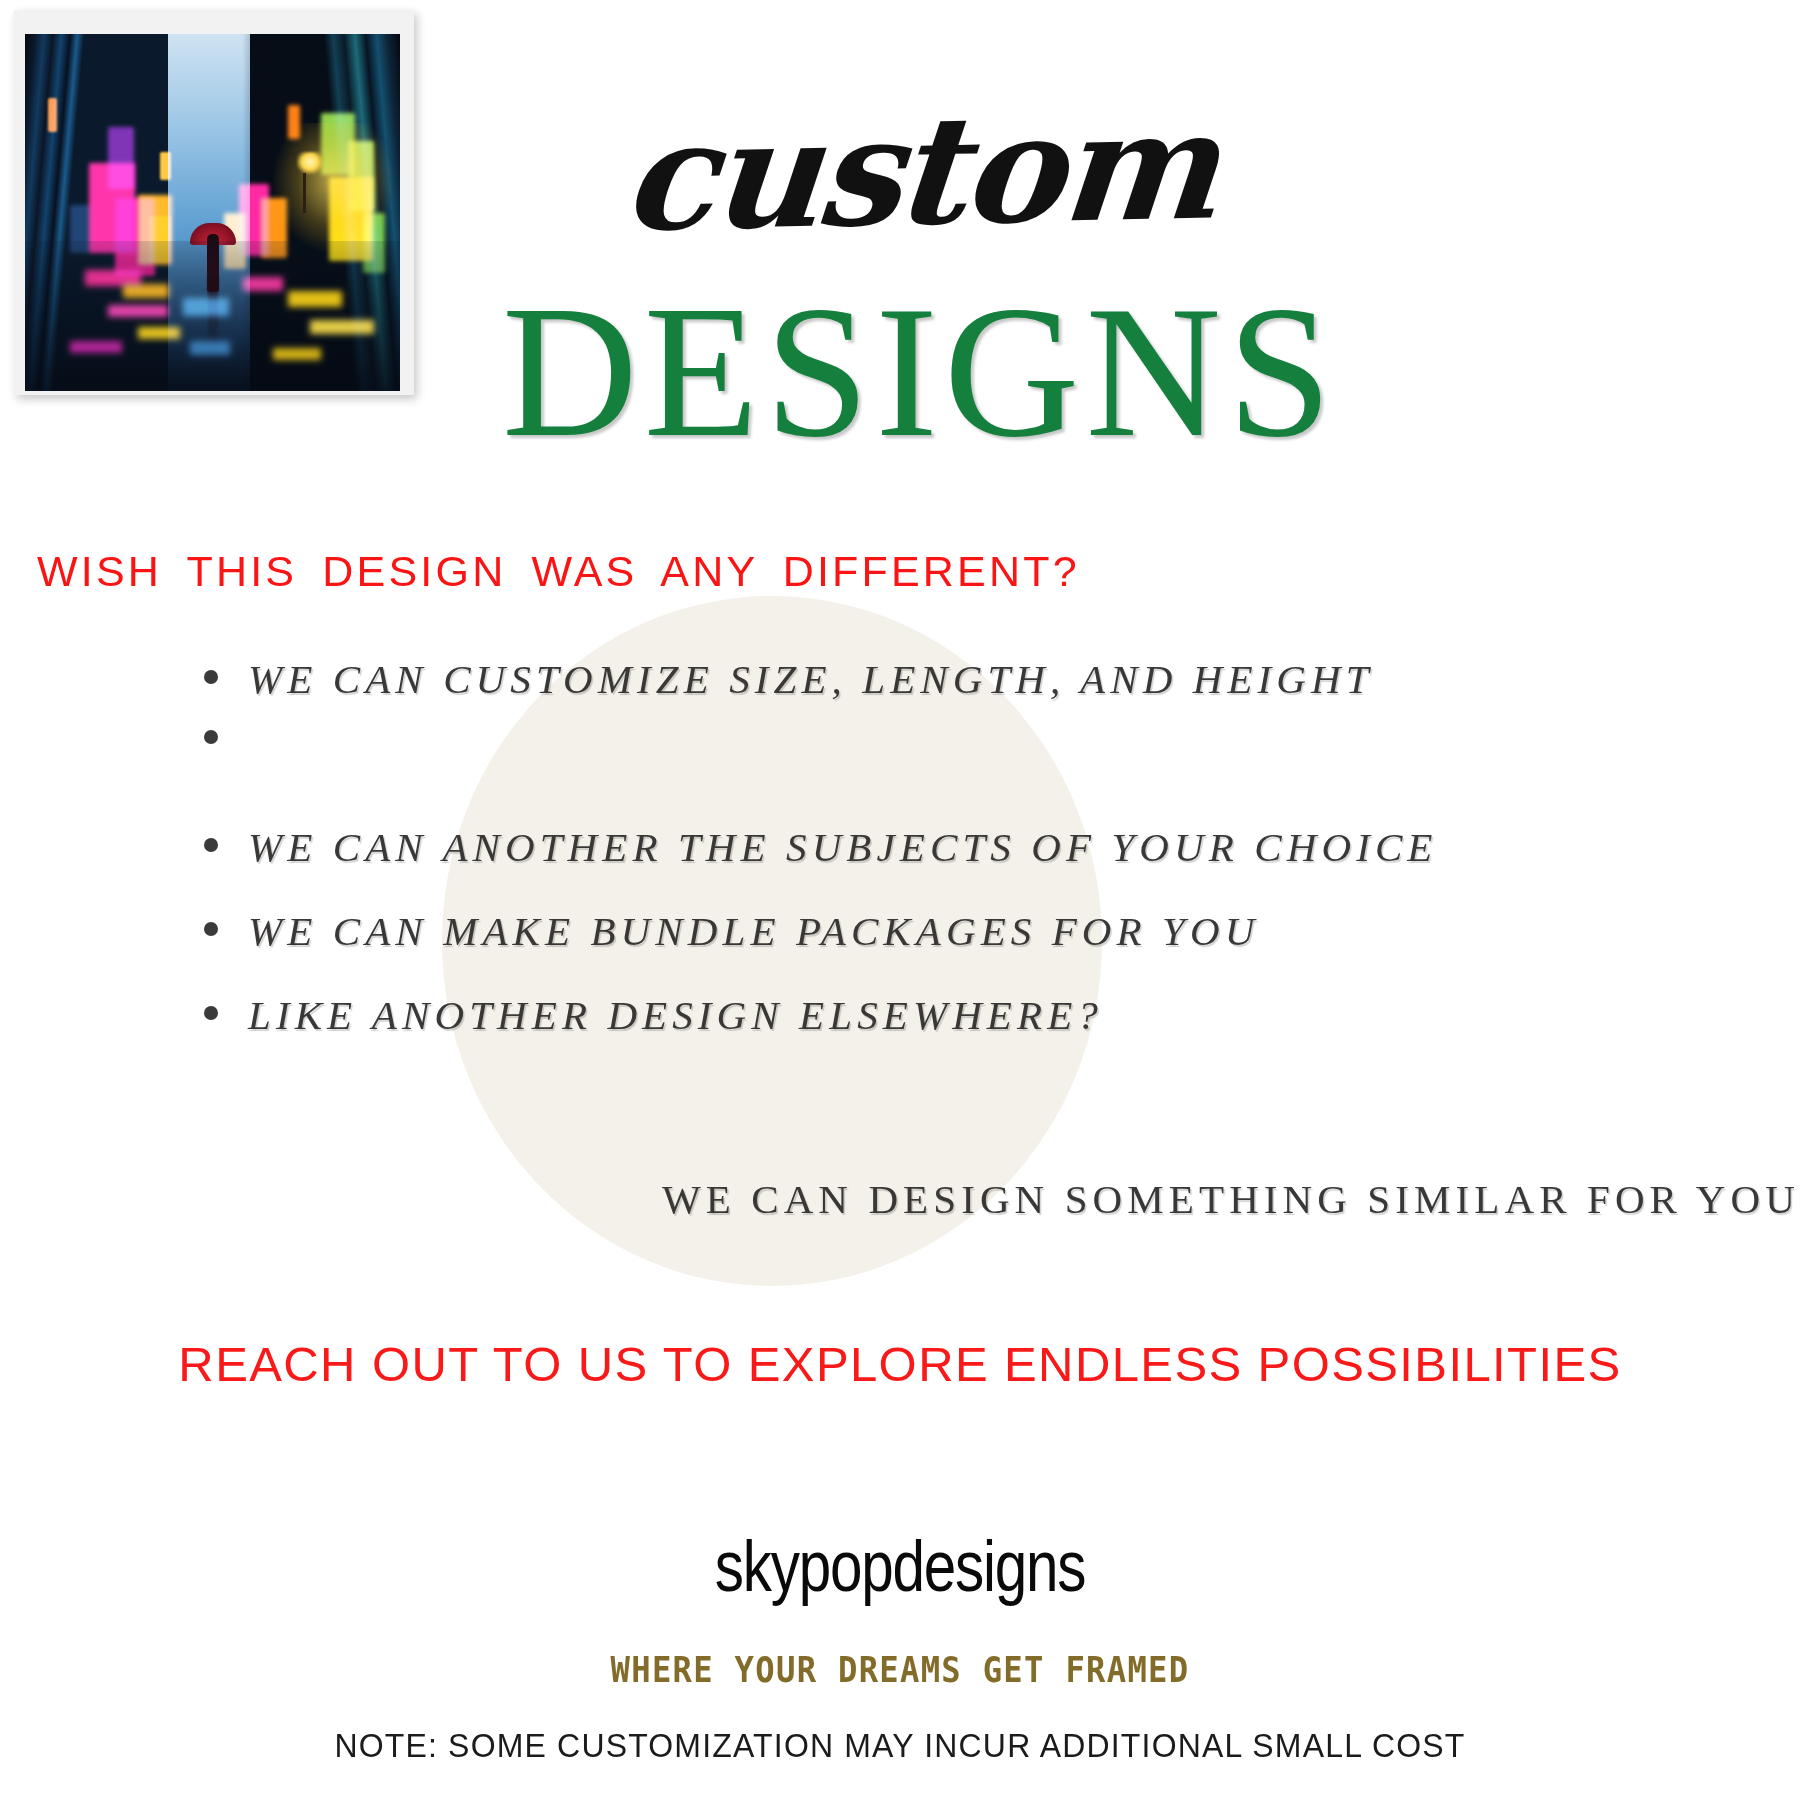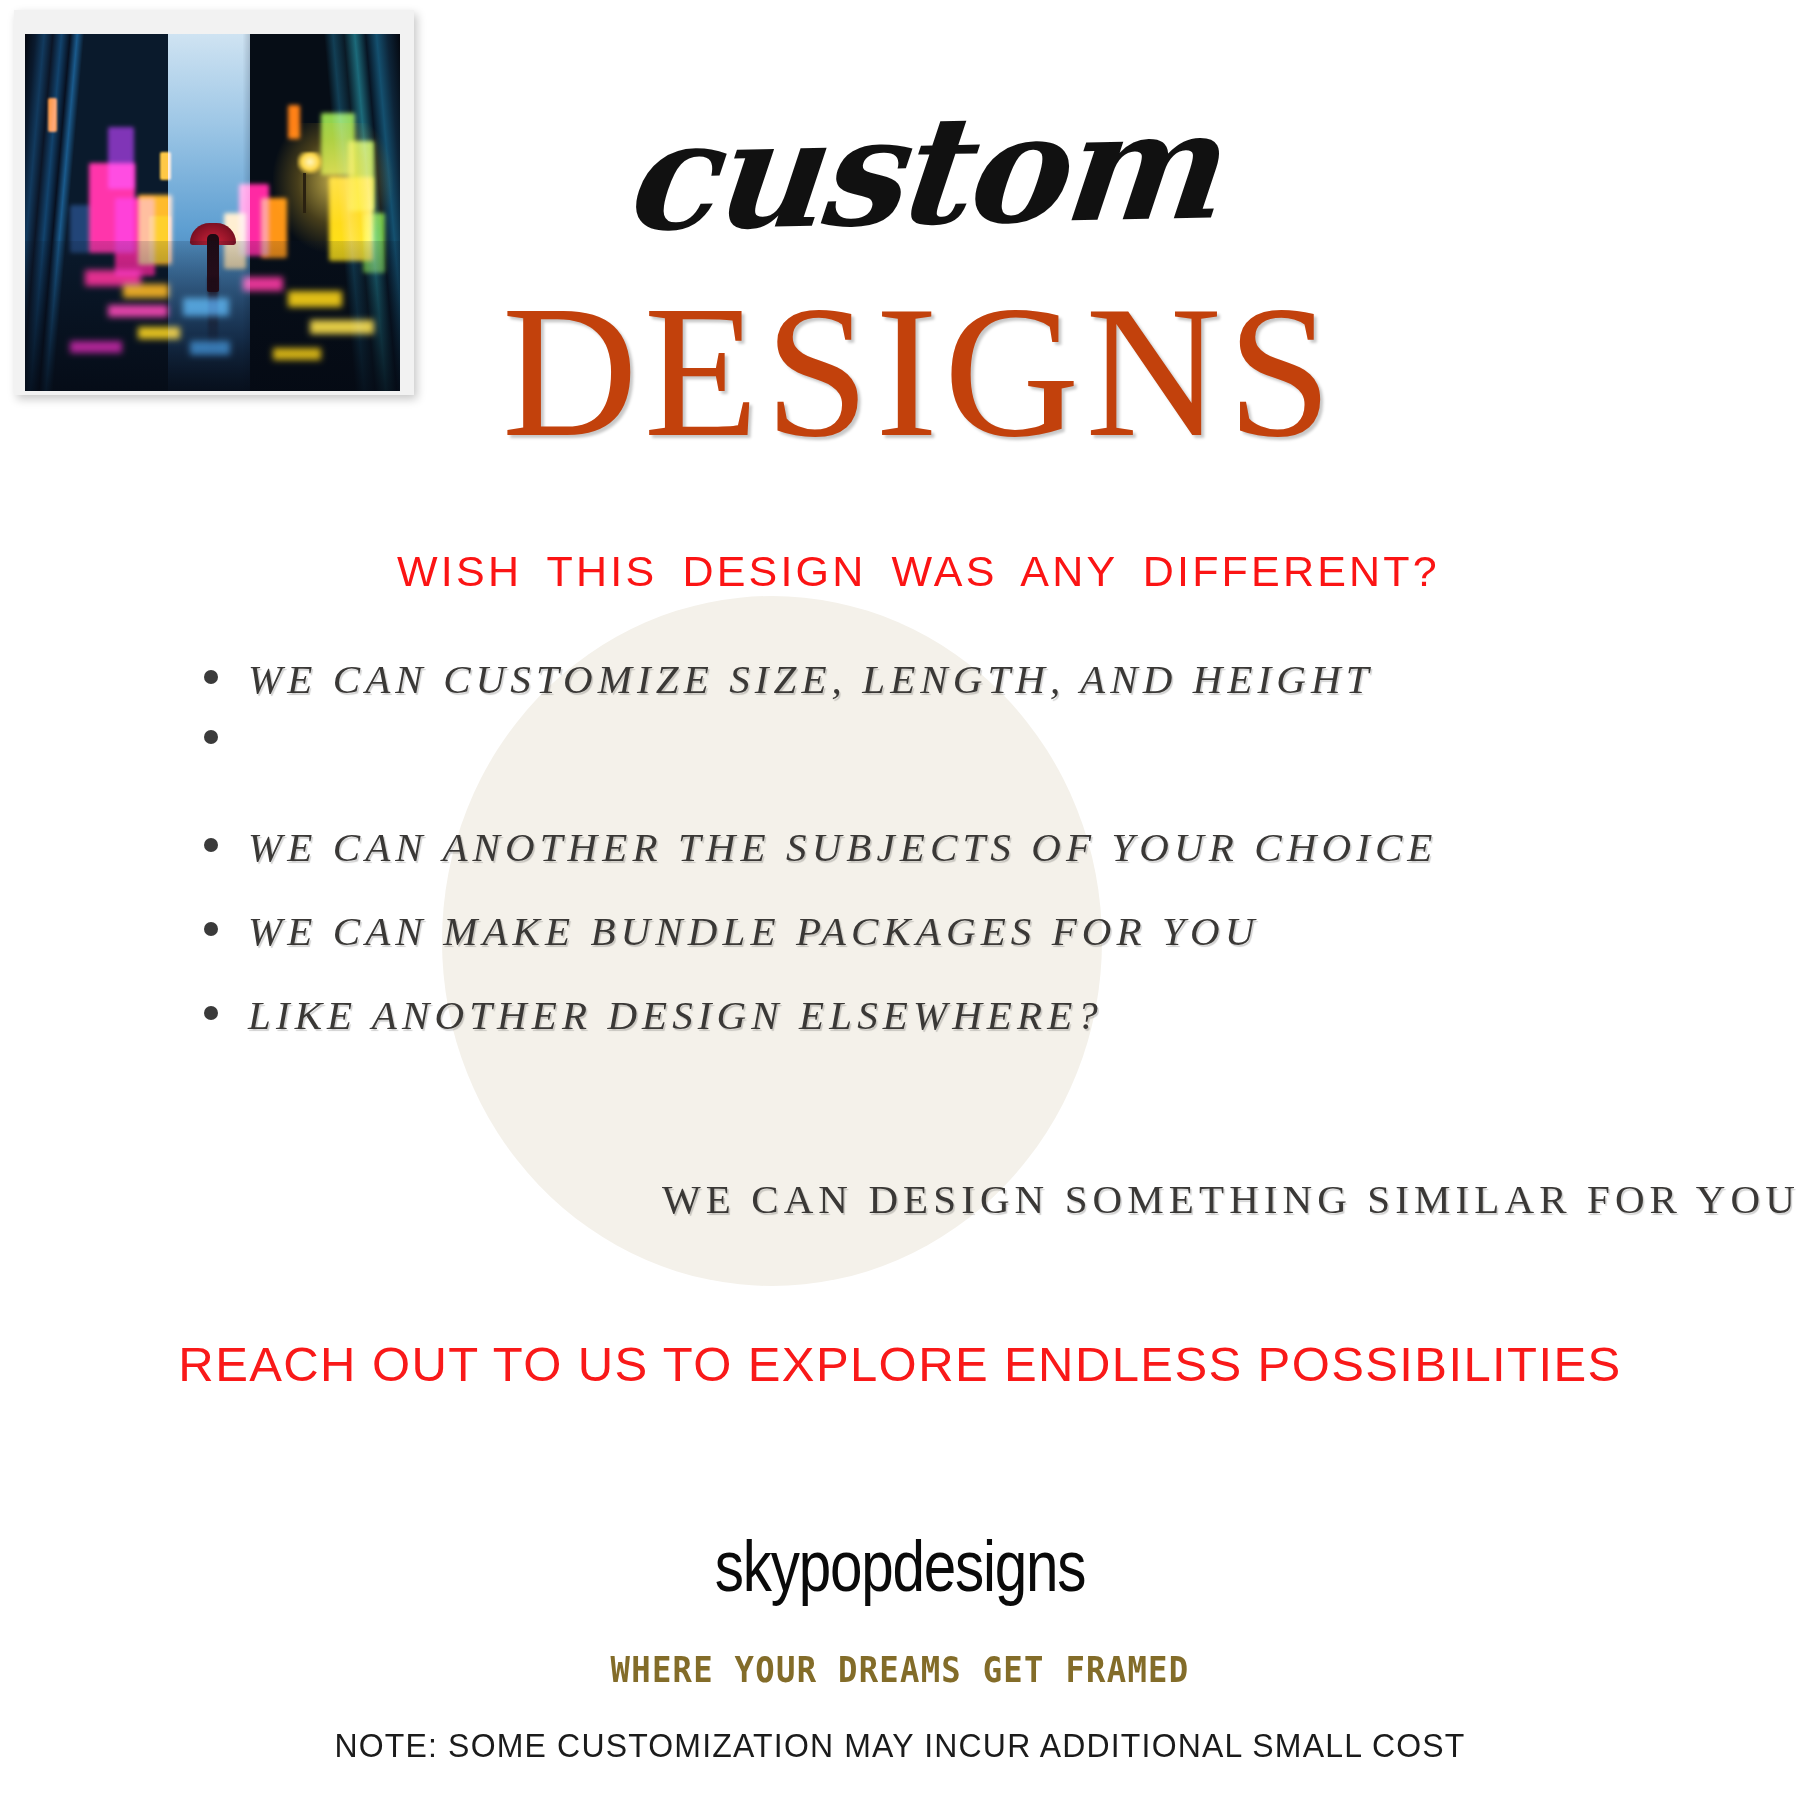--- a/index.html
+++ b/index.html
@@ -137,29 +137,28 @@
     position: absolute;
     left: 0; right: 0;
     top: 278px;
     text-align: center;
     z-index: 4;
     font-family: "Liberation Serif", serif;
     font-weight: 400;
     font-size: 188px;
     line-height: 1;
     letter-spacing: 6px;
-    color: #c2410c;
+    color: #15803d;
     text-shadow: 3px 3px 3px rgba(0,0,0,0.22);
     padding-left: 40px;
   }
   #tagline-question {
     position: absolute;
     left: 0; right: 0;
     top: 547px;
-    text-align: center;
     z-index: 4;
     font-family: "Liberation Sans", sans-serif;
     font-weight: 400;
     font-size: 43px;
     letter-spacing: 3.2px;
     color: #fb1414;
     word-spacing: 10px;
     padding-left: 8px;
     margin-left: 29px;
   }

